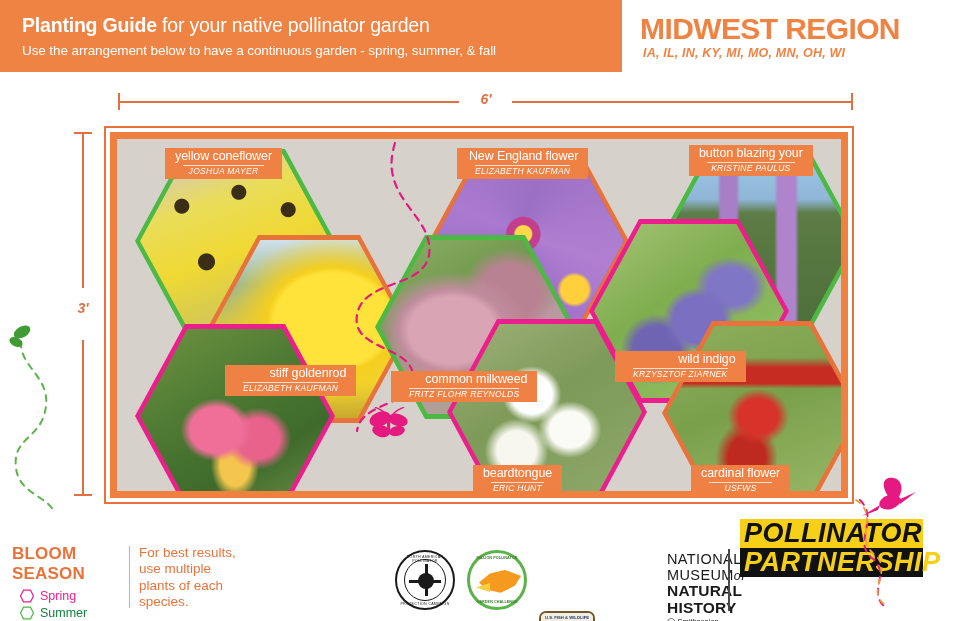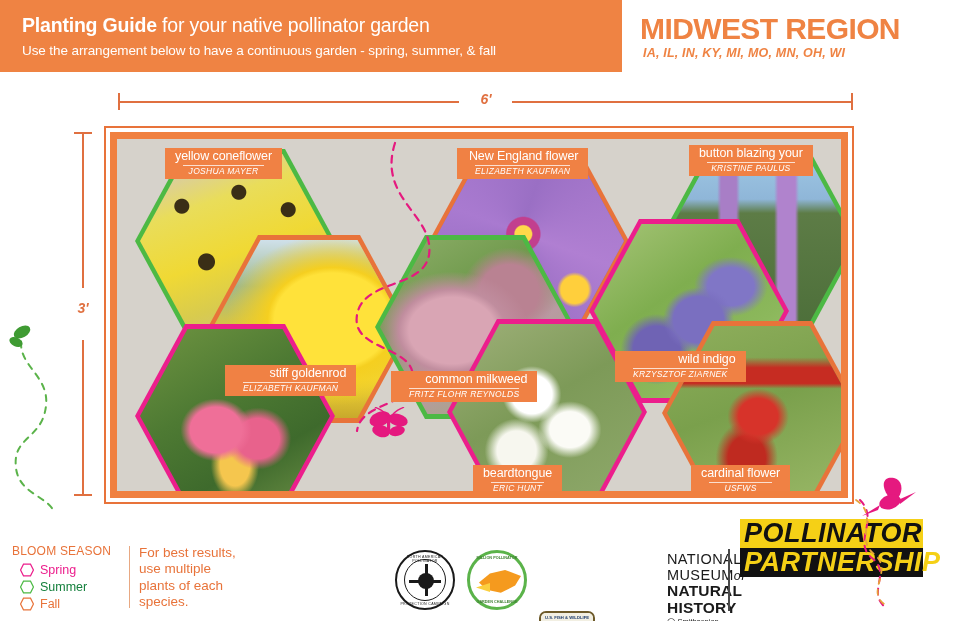--- a/index.html
+++ b/index.html
@@ -166,21 +166,21 @@
     letter-spacing: 0.3px; border-top: 1px solid rgba(255,255,255,.75);
     margin: 1px 8px 0 8px; padding-top: 1px;
   }
 
   
   .deco { position: absolute; z-index: 5; pointer-events: none; }
 
   
   #legend { position: absolute; left: 12px; top: 544px; width: 115px; }
   #legend-title {
-    font-size: 12px; font-weight: normal; color: #e8733a; letter-spacing: .2px;
+    font-size: 17px; font-weight: bold; color: #e8733a; letter-spacing: .2px;
     margin-bottom: 3px;
   }
   .legend-row { display: flex; align-items: center; height: 17px; margin-left: 8px; }
   .legend-row .lbl-txt { font-size: 12.5px; margin-left: 6px; }
   .hexmark { width: 14px; height: 14px; flex: none; }
 
   #legend-divider {
     position: absolute; left: 129px; top: 546px; width: 1px; height: 62px;
     background: #e8a882;
   }

